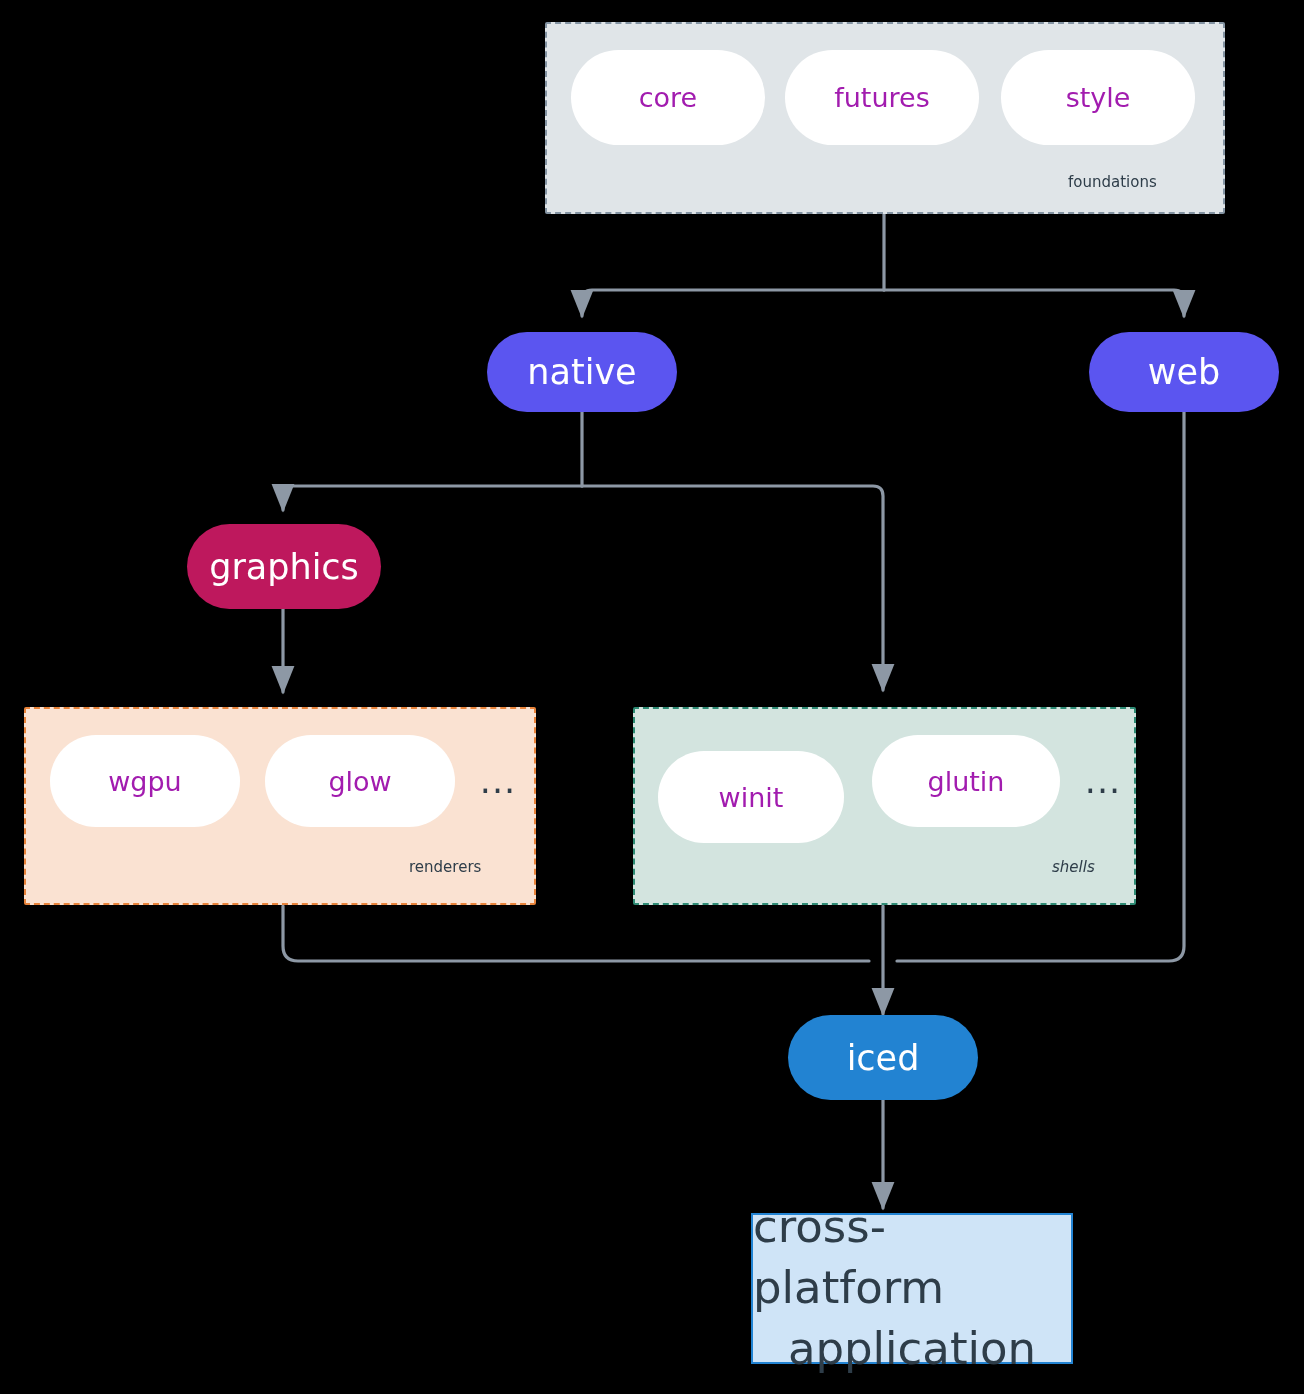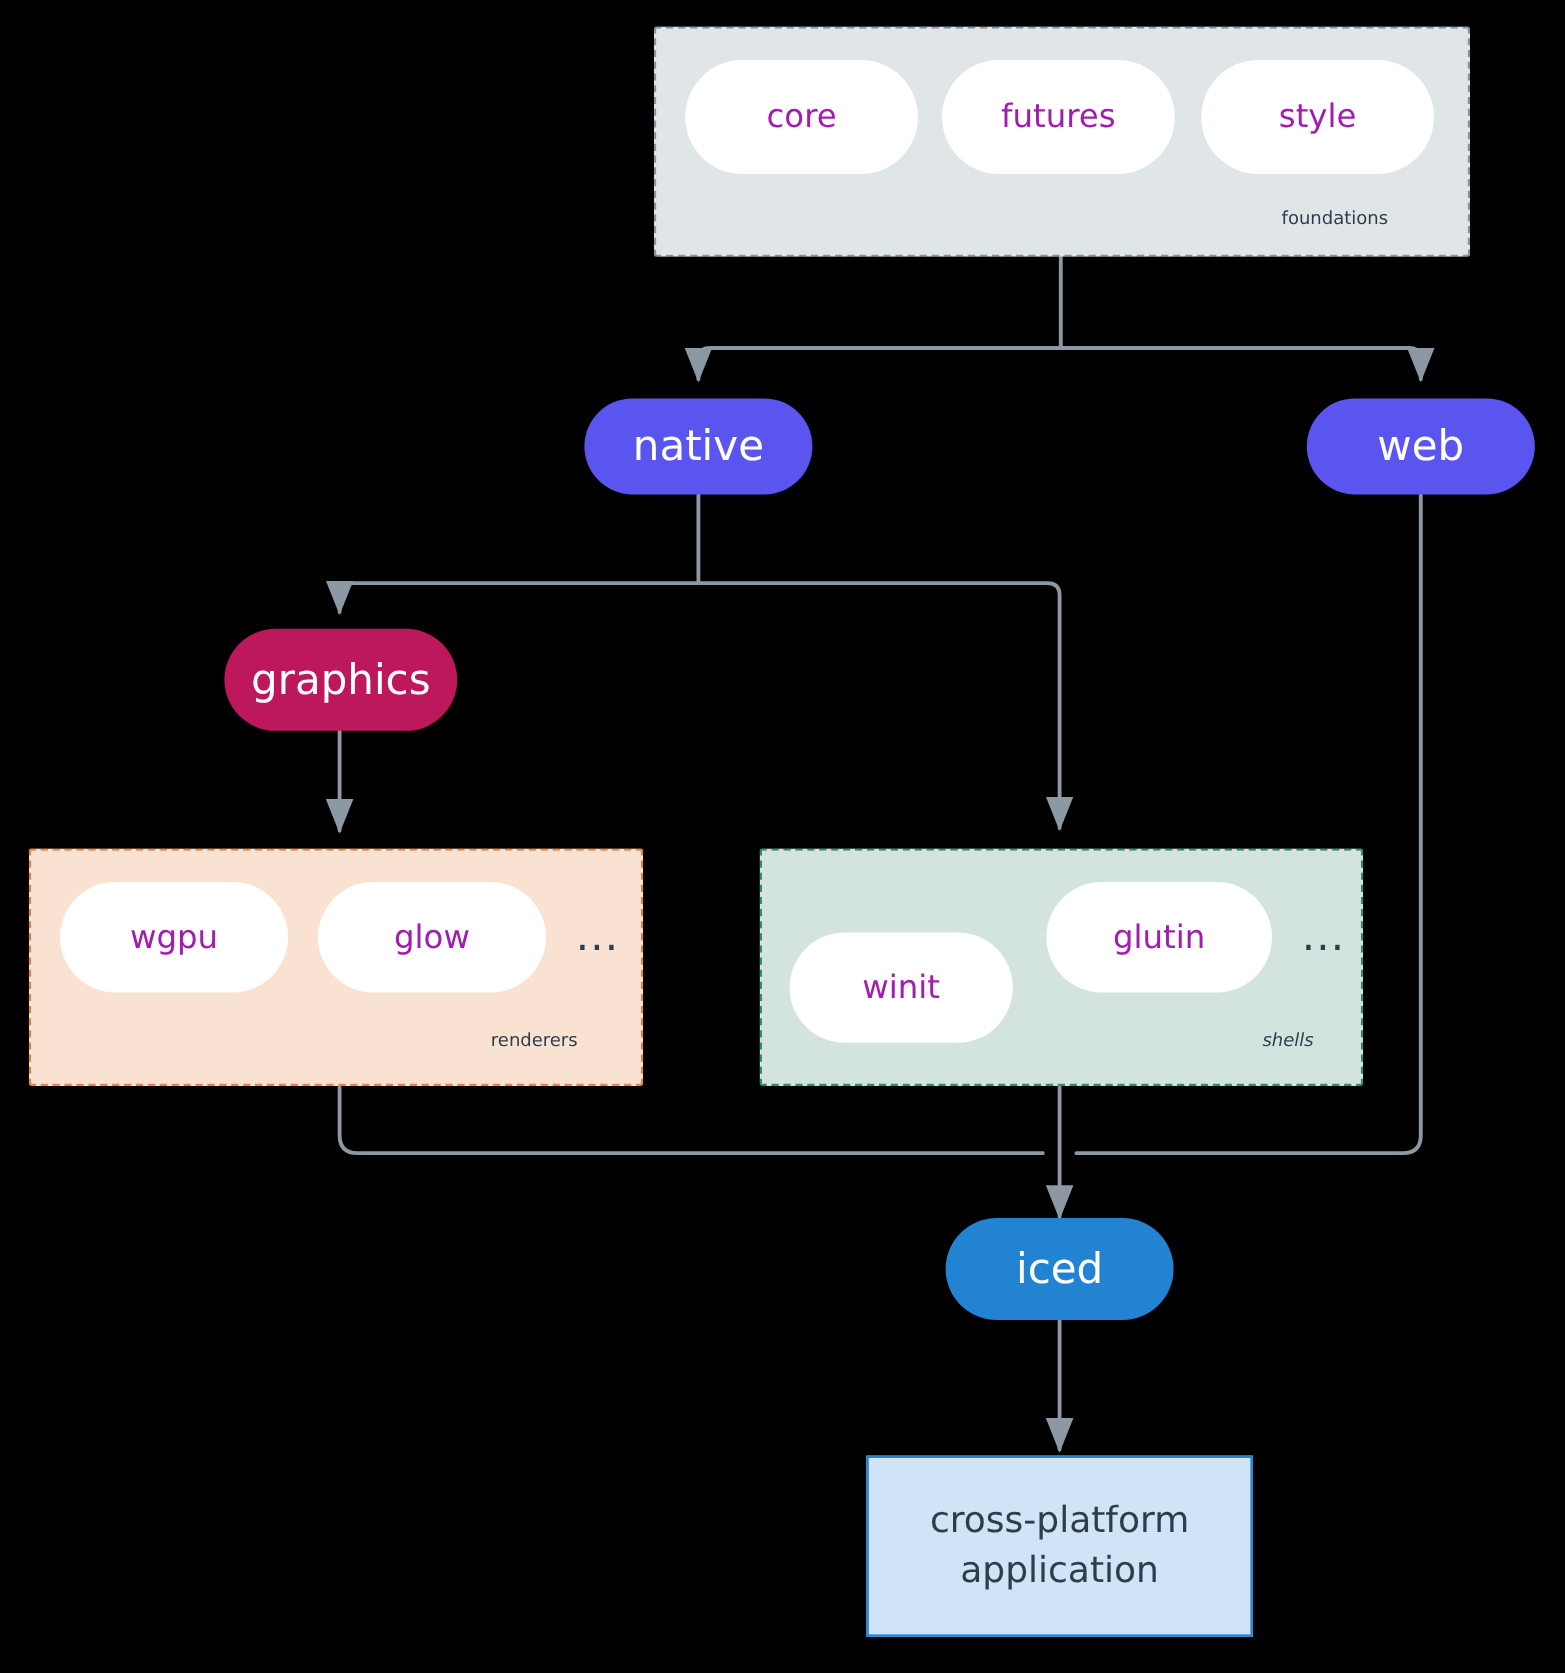--- a/index.html
+++ b/index.html
@@ -66,22 +66,23 @@
     justify-content: center;
   }
   .box-rect {
     position: absolute;
     box-sizing: border-box;
     display: flex;
     flex-direction: column;
     align-items: center;
     justify-content: center;
     color: #2E3D49;
-    font-size: 30px;
+    font-size: 45px;
     line-height: 1.35;
+    margin-left: 29px;
   }
   svg.edges {
     position: absolute;
     left: 0;
     top: 0;
     width: 1304px;
     height: 1394px;
     pointer-events: none;
   }
 </style>
@@ -150,21 +151,21 @@
     <span>wgpu</span>
   </div>
   <div class="pill pill-white" style="left:265px; top:735px; width:190px; height:92px;">
     <span>glow</span>
   </div>
   <div class="ellipsis" style="left:473px; top:735px; width:50px; height:92px;">...</div>
   <div class="cluster-label" style="left:409px; top:858px;">renderers</div>
 
   <div class="cluster-rect" style="left:633px; top:707px; width:503px; height:198px;
               background:#D3E4DF; border:2px dashed #2E8B74; border-radius:2px;"></div>
-  <div class="pill pill-white" style="left:658px; top:777px; width:186px; height:92px;">
+  <div class="pill pill-white" style="left:658px; top:751px; width:186px; height:92px;">
     <span>winit</span>
   </div>
   <div class="pill pill-white" style="left:872px; top:735px; width:188px; height:92px;">
     <span>glutin</span>
   </div>
   <div class="ellipsis" style="left:1078px; top:735px; width:50px; height:92px;">...</div>
   <div class="cluster-label" style="left:1052px; top:858px;font-style:italic;">shells</div>
 
   <div class="node-pill" style="left:788px; top:1015px; width:190px; height:85px; background:#2283D2;">
     <span>iced</span>

